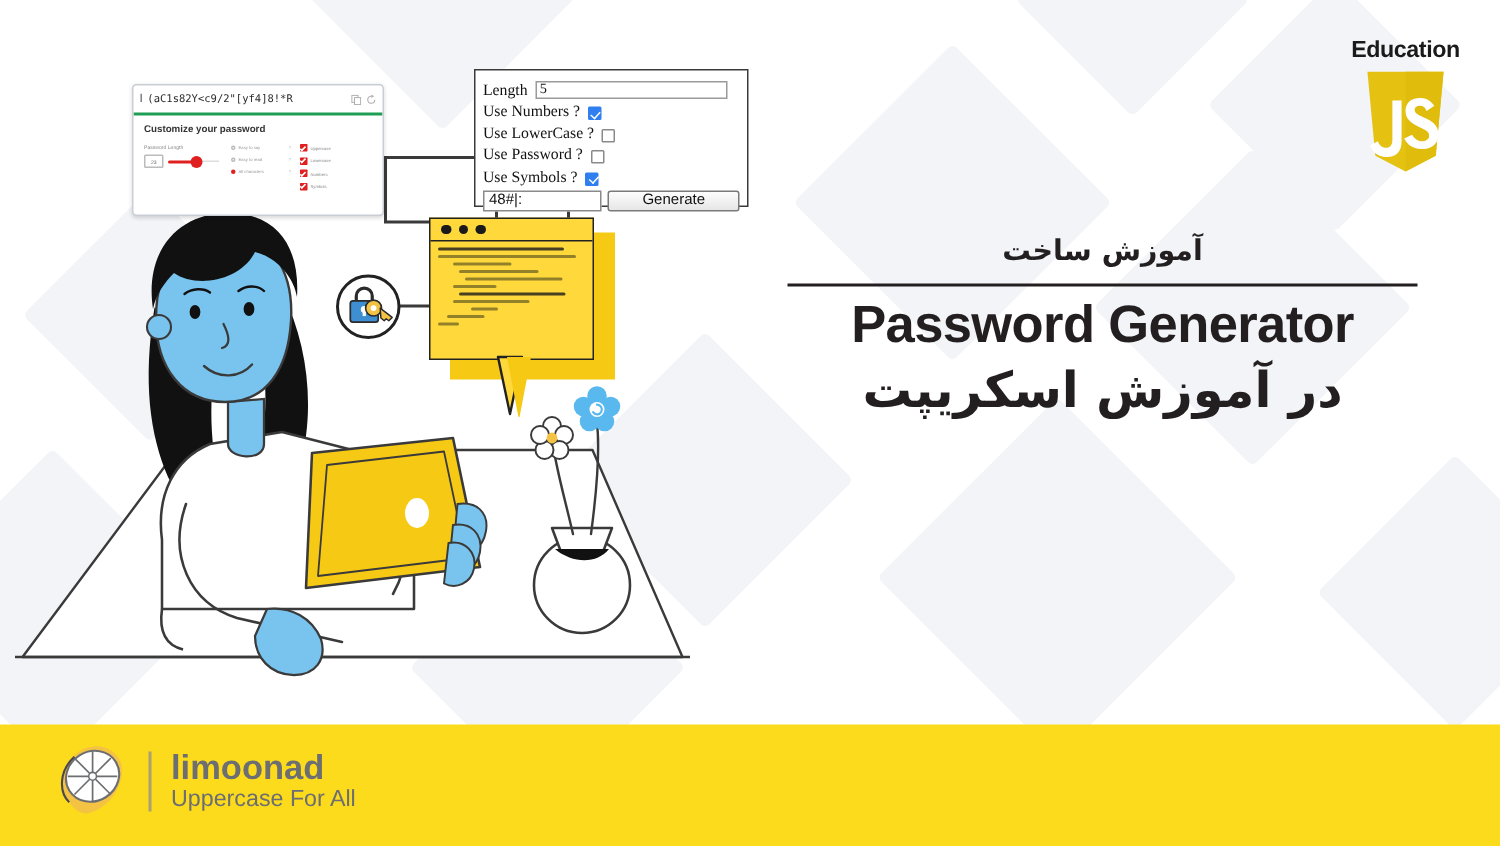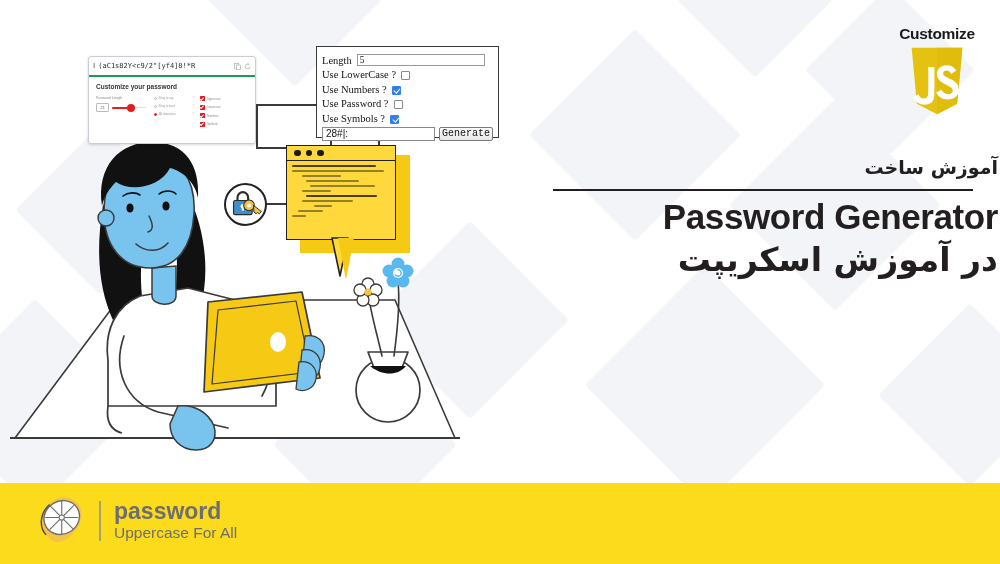--- a/index.html
+++ b/index.html
@@ -144,24 +144,24 @@
   .out-input {
     width: 122px; height: 14px;
     border: 1px solid #8a8a8a;
     background: #fff;
     font-family: "Liberation Sans", sans-serif;
     font-size: 10px; color: #111;
     padding: 0 3px;
     display: flex; align-items: center;
   }
   .gen-btn {
-    height: 14px; padding: 0 2px;
+    height: 14px; padding: 0 22px;
     border: 1px solid #7a7a7a;
     background: linear-gradient(#fdfdfd,#e6e6e6);
-    font-family: Liberation Mono, monospace;
+    font-family: Liberation Sans, sans-serif;
     font-size: 10px; color: #111;
     display: flex; align-items: center; justify-content: center;
     border-radius: 2px;
   }
 
   
   .conn { position: absolute; background: #3a3a3a; }
 
   
   .code-shadow {
@@ -185,22 +185,22 @@
 
   
   .lock-badge {
     position: absolute; left: 224px; top: 183px;
     width: 43px; height: 43px; border-radius: 50%;
     background: #fff; border: 2px solid #222;
   }
 
   
   .right-block {
-    position: absolute; left: 528px; top: 155px;
-    width: 470px; text-align: right;
+    position: absolute; left: 500px; top: 155px;
+    width: 470px; text-align: center;
   }
   .kicker {
     font-family: "DejaVu Sans", sans-serif;
     font-size: 19px; font-weight: 700; color: #231f20;
     direction: rtl; line-height: 1.35;
   }
   .rule { width: 420px; height: 2px; background: #231f20; margin: 8px auto 6px; }
   .title-en {
     font-family: "Liberation Sans", sans-serif;
     font-size: 35px; font-weight: 700; color: #231f20;
@@ -444,50 +444,50 @@
       </div>
     </div>
   </div>
 
   <div class="form-panel">
     <div class="form-row">
       <span class="flbl">Length</span>
       <span class="len-input">5</span>
     </div>
     <div class="form-row">
+      <span class="flbl">Use Numbers ?</span>
+      <span class="cb checked"></span>
+    </div>
+    <div class="form-row">
       <span class="flbl">Use LowerCase ?</span>
       <span class="cb"></span>
-    </div>
-    <div class="form-row">
-      <span class="flbl">Use Numbers ?</span>
-      <span class="cb checked"></span>
     </div>
     <div class="form-row">
       <span class="flbl">Use Password ?</span>
       <span class="cb"></span>
     </div>
     <div class="form-row">
       <span class="flbl">Use Symbols ?</span>
       <span class="cb checked"></span>
     </div>
     <div class="out-row">
-      <span class="out-input">28#|:</span>
+      <span class="out-input">48#|:</span>
       <span class="gen-btn">Generate</span>
     </div>
   </div>
 
   <div class="right-block">
     <div class="kicker">آموزش ساخت</div>
     <div class="rule"></div>
     <div class="title-en">Password Generator</div>
     <div class="title-fa">در آموزش اسکریپت</div>
   </div>
 
   <div class="js-wrap">
-    <div class="js-word">Customize</div>
+    <div class="js-word">Education</div>
     <svg viewBox="0 0 70 80" width="62" height="70">
       <path d="M6 2 H64 L58 66 L35 78 L12 66 Z" fill="#e5c212"></path>
       <path d="M35 2 H64 L58 66 L35 78 Z" fill="#e0bd0c"></path>
       <path d="M32 24 H25 V54 c0 4 -2 6 -5 6 c-3 0 -5 -2 -6 -5 l-6 3 c2 6 7 9 13 9 c7 0 11 -4 11 -12 Z" fill="#ffffff"></path>
       <path d="M40 55 c2 4 6 8 13 8 c8 0 13 -4 13 -11 c0 -7 -4 -10 -11 -13 l-2 -1 c-4 -2 -5 -3 -5 -5 c0 -2 2 -3 4 -3 c2 0 4 1 5 4 l6 -4 c-3 -4 -6 -6 -11 -6 c-7 0 -11 4 -11 10 c0 6 4 9 10 12 l2 1 c4 2 6 3 6 6 c0 2 -2 4 -5 4 c-4 0 -6 -2 -8 -5 Z" fill="#ffffff" transform="translate(-6,-2)"></path>
     </svg>
   </div>
 
   <div class="footer">
     <div class="brand">
@@ -498,19 +498,19 @@
           <path d="M32 7 L32 45"></path>
             <path d="M13 26 L51 26"></path>
           <path d="M18 12 L46 40"></path>
             <path d="M46 12 L18 40"></path>
         </g>
         <circle cx="32" cy="26" r="3" fill="#ffffff" stroke="#6d6e71" stroke-width="1.2"></circle>
         <path d="M14 46 C6 38 6 22 18 11" fill="none" stroke="#4a4a4a" stroke-width="1.6"></path>
       </svg>
       <div class="brand-sep"></div>
       <div class="brand-txt">
-        <div class="brand-name">password</div>
+        <div class="brand-name">limoonad</div>
         <div class="brand-tag">Uppercase For All</div>
       </div>
     </div>
   </div>
 
 </div>
 
 </body></html>

